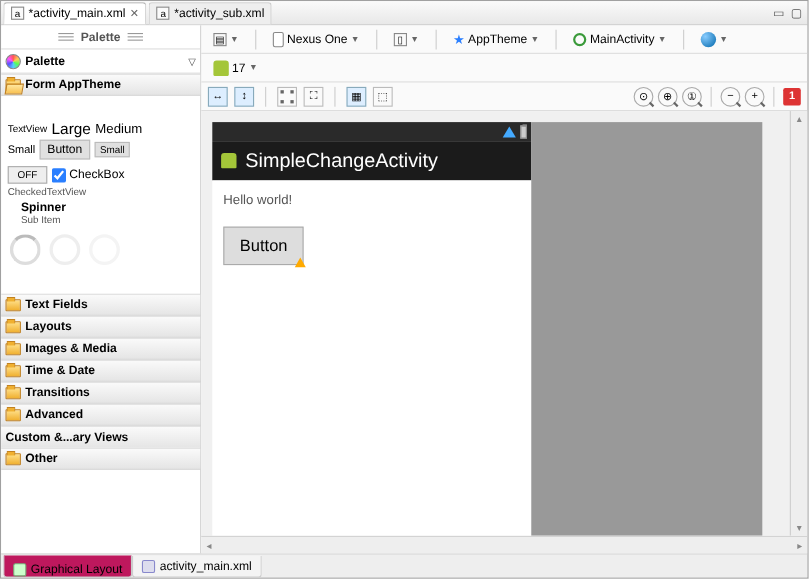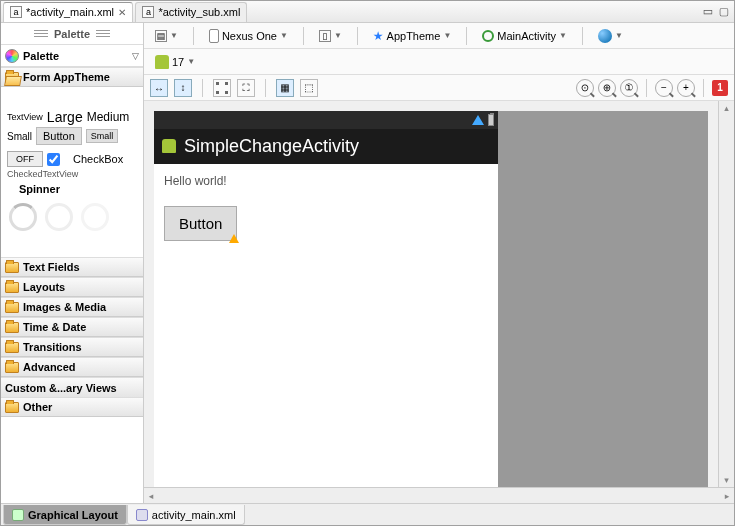--- a/index.html
+++ b/index.html
@@ -18,21 +18,21 @@
 .palette-title-row .label { flex: 1; font-weight: bold; }
 .tri-down { font-size: 9px; color: #555; }
 .section-hdr { height: 20px; background: linear-gradient(#fafafa, #e5e5e5); border-top: 1px solid #ddd; border-bottom: 1px solid #ccc; display: flex; align-items: center; padding: 0 4px; font-weight: bold; gap: 4px; cursor: pointer; }
 .folder-icon { width: 14px; height: 11px; background: linear-gradient(#ffe08a, #f0b030); border: 1px solid #c08020; border-radius: 1px; position: relative; }
 .folder-icon::before { content: ""; position: absolute; top: -3px; left: 0; width: 6px; height: 3px; background: #f0b030; border: 1px solid #c08020; border-bottom: none; border-radius: 1px 1px 0 0; }
 .folder-icon.open::after { content: ""; position: absolute; left: -1px; top: 3px; width: 14px; height: 8px; background: linear-gradient(#ffe8a0, #f8c050); border: 1px solid #c08020; transform: skewX(-10deg); }
 .form-widgets-body { padding: 20px 6px; font-size: 11px; }
 .fw-row { display: flex; align-items: center; gap: 4px; margin: 2px 0; flex-wrap: wrap; }
 .fw-btn { background: #e0e0e0; border: 1px solid #bbb; padding: 2px 6px; cursor: pointer; }
 .fw-off { background: #eee; border: 1px solid #aaa; padding: 2px 8px; font-size: 9px; }
-.chk { display: flex; align-items: center; gap: 13px; }
+.chk { display: flex; align-items: center; gap: 3px; }
 .chk input { accent-color: #2a7fff; }
 .radio { display: flex; align-items: center; gap: 3px; font-size: 10px; }
 .spinner-row { margin: 4px 12px; }
 .spinner-label { font-weight: bold; }
 .sub-item { font-size: 9px; color: #555; display: block; }
 .rings { display: flex; gap: 8px; padding: 4px 0 6px 2px; }
 .ring { width: 28px; height: 28px; border: 3px solid #ddd; border-top-color: #bbb; border-radius: 50%; }
 .ring.s2 { border-color: #eee; }
 .ring.s3 { border-color: #f4f4f4; }
 .section-last { border-bottom: none; }
@@ -68,21 +68,21 @@
 .warn-ic { position: absolute; right: -3px; bottom: -3px; width: 0; height: 0; border-left: 5px solid transparent; border-right: 5px solid transparent; border-bottom: 9px solid #fa0; }
 .gray-side { width: 210px; background: #999; }
 .hscroll { height: 16px; background: #eee; border-top: 1px solid #ccc; display: flex; align-items: center; }
 .hscroll .arrow { width: 14px; height: 14px; display: flex; align-items: center; justify-content: center; color: #888; font-size: 9px; }
 .hscroll .track { flex: 1; }
 .vscroll { width: 16px; background: #eee; border-left: 1px solid #ccc; display: flex; flex-direction: column; align-items: center; }
 .vscroll .arrow { width: 14px; height: 14px; display: flex; align-items: center; justify-content: center; color: #888; font-size: 9px; }
 .vscroll .track { flex: 1; }
 .bottom-tabs { height: 22px; background: #eee; border-top: 1px solid #ccc; display: flex; align-items: flex-end; padding: 0 2px; }
 .btab { height: 20px; display: flex; align-items: center; padding: 0 8px; border: 1px solid #ccc; border-top: none; border-radius: 0 0 3px 3px; background: #f4f4f4; gap: 4px; cursor: pointer; }
-.btab.active { background: #a3a3a3; font-weight: bold; }
+.btab.active { background: #be185d; font-weight: normal; align-items: flex-end; }
 .btab-icon { width: 12px; height: 12px; border: 1px solid #7a7; background: #cfc; border-radius: 2px; }
 .btab-icon.xml { border-color: #88c; background: #dde; }
 .lines { display:flex; flex-direction:column; gap:2px; width:14px; margin-right:6px;}
 .lines span { height:1px; background:#999;}
 .text-btn { font-size: 11px; }
 .palette-icon { width:14px; height:14px; background: conic-gradient(#f55,#fc5,#5f5,#5cf,#55f,#f5f,#f55); border-radius:50%; border:1px solid #888;}
 .arrow-ic { width:12px; height:12px; border:1px solid #888; display:flex; align-items:center; justify-content:center; font-size:9px; background:#fafafa;}
 </style>
 </head>
 <body>
@@ -140,20 +140,21 @@
       <div class="fw-row" style="margin-top:6px">
         <span class="fw-off">OFF</span>
         <label class="chk">
           <input type="checkbox" checked="" style="">
           <span>CheckBox</span>
         </label>
       </div>
       <div style="font-size:9px;color:#555">CheckedTextView</div>
       <div class="spinner-row">
         <span class="spinner-label">Spinner</span>
+        <span class="sub-item">Sub Item</span>
       </div>
       <div class="rings">
         <div class="ring"></div>
         <div class="ring s2"></div>
         <div class="ring s3"></div>
       </div>
     </div>
     <div class="section-hdr">
         <span class="folder-icon"></span>
         <span>Text Fields</span>
@@ -260,21 +261,21 @@
       <div class="preview-wrap">
         <div class="device-col">
           <div class="status-bar">
             <div class="wifi-icon"></div>
             <div class="batt-icon"></div>
           </div>
           <div class="action-bar">
             <span class="android-icon"></span>
             <span>SimpleChangeActivity</span>
           </div>
-          <div class="app-body" style="width:344px">
+          <div class="app-body" style="width:290px">
             <div class="hello">Hello world!</div>
             <div class="app-btn">
               <span>Button</span>
               <span class="warn-ic"></span>
             </div>
           </div>
         </div>
         <div class="gray-side"></div>
       </div>
       <div class="vscroll">

